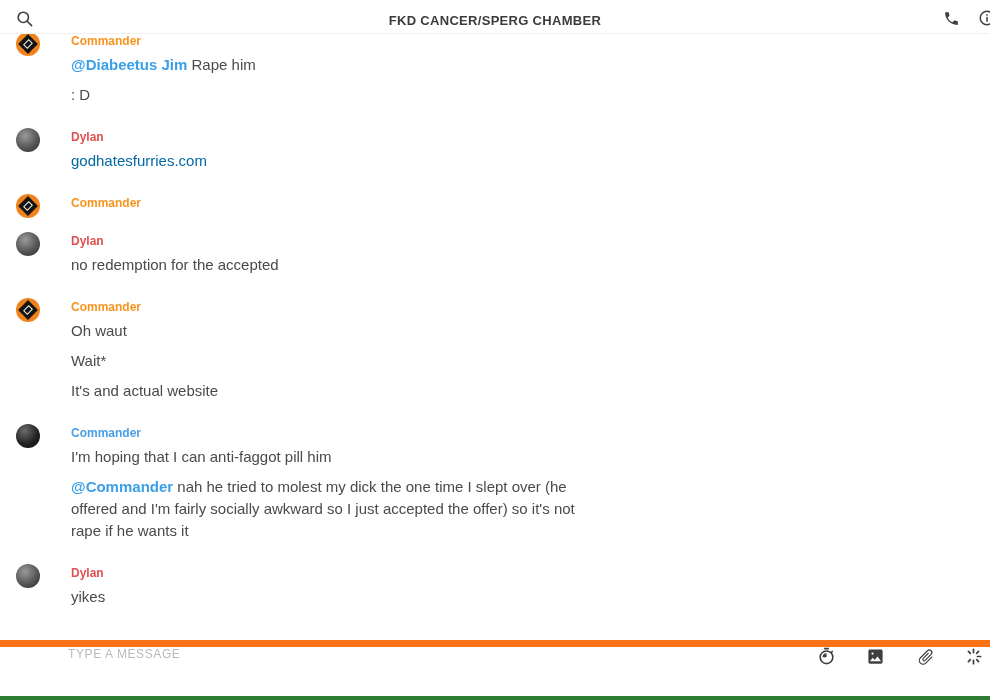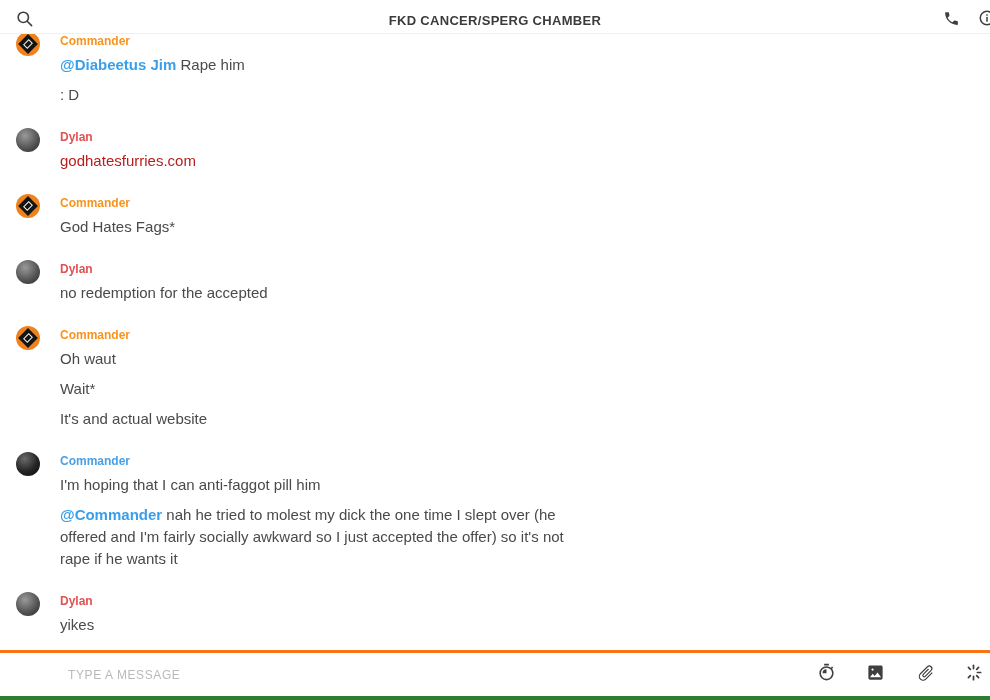--- a/index.html
+++ b/index.html
@@ -13,40 +13,40 @@
     display:flex; align-items:center; justify-content:center; cursor:pointer; }
   .search-btn { left:13px; }
   .phone-btn { right:28px; }
   .info-btn { right:-8px; }
   .header-title { position:absolute; left:0; right:0; top:9px; text-align:center;
     font-size:13px; font-weight:bold; color:#3b3b3b; letter-spacing:.3px; }
 
   
   .message-list { position:absolute; top:30px; left:0; right:0; bottom:50px;
     overflow:hidden; padding:2px 16px 0 16px; background:#ffffff; }
-  .message-group { display:flex; align-items:flex-start; margin-bottom:14px; }
+  .message-group { display:flex; align-items:flex-start; margin-bottom:14px;gap:11px; }
   .avatar { width:24px; height:24px; border-radius:50%; flex:0 0 24px; margin-right:20px;
     position:relative; cursor:pointer; }
   .avatar.commander { background:#f0821e; overflow:hidden; }
   .avatar.commander .d1 { position:absolute; left:5px; top:5px; width:14px; height:14px;
     background:#141414; transform:rotate(45deg); }
   .avatar.commander .d2 { position:absolute; left:9px; top:8px; width:6px; height:8px;
     border:1.5px solid #f2f2ee; transform:rotate(45deg); background:transparent; }
   .avatar.dylan { background:radial-gradient(circle at 38% 32%, #9a9a9a, #565656 55%, #2e2e2e 95%); }
   .avatar.diabeetus { background:radial-gradient(circle at 36% 28%, #6b6b6b, #242424 55%, #0d0d0d 95%); }
   .msg-col { flex:1; min-width:0; padding-top:1px; }
   .username { font-size:12px; font-weight:bold; line-height:16px; margin-bottom:5px; cursor:pointer; }
   .para { font-size:15px; line-height:22px; color:#4a4a4a; max-width:505px; margin-bottom:8px;
     word-wrap:break-word; }
   .mention { color:#3a9fe8; font-weight:bold; cursor:pointer; }
-  .msg-link { color:#b91c1c; cursor:pointer;text-align:right; }
+  .msg-link { color:#0369a1; cursor:pointer;text-align:right; }
 
   
-  .composer { position:absolute; left:0; right:0; bottom:4px; height:46px; background:#ffffff;
-    border-top:3px solid #f97316; display:flex; align-items:center; padding:0 6px 0 16px; }
+  .composer { position:absolute; left:0; right:0; bottom:4px; height:56px; background:#ffffff;
+    border-top:7px solid #f97316; display:flex; align-items:flex-start; padding:0 6px 0 16px; }
   .composer input { flex:1; border:none; outline:none; font-family:"Liberation Sans", sans-serif;
     font-size:12px; letter-spacing:.6px; color:#4a4a4a; padding-left:52px; background:transparent; }
   .composer input::placeholder { color:#b9b9b9; }
   .composer .icon-btn { width:22px; height:22px; margin-left:27px; display:flex;
     align-items:center; justify-content:center; cursor:pointer; flex:0 0 auto; }
   .paperclip-rot { transform:rotate(45deg); }
 
   .bottom-accent { position:absolute; left:0; right:0; bottom:0; height:4px; background:#2e7d32; }
 </style>
 </head>
@@ -99,21 +99,20 @@
         <div class="para"><span class="msg-link">godhatesfurries.com</span></div>
       </div>
     </div>
     <div class="message-group">
       <div class="avatar commander">
         <i class="d1"></i>
         <i class="d2"></i>
       </div>
       <div class="msg-col">
         <div class="username" style="color: rgb(247, 148, 30);">Commander</div>
-        <div class="para"><span>God Hates Fags*</span></div>
       </div>
     </div>
     <div class="message-group">
       <div class="avatar dylan"></div>
       <div class="msg-col">
         <div class="username" style="color: rgb(224, 81, 81);">Dylan</div>
         <div class="para"><span>no redemption for the accepted</span></div>
       </div>
     </div>
     <div class="message-group">

